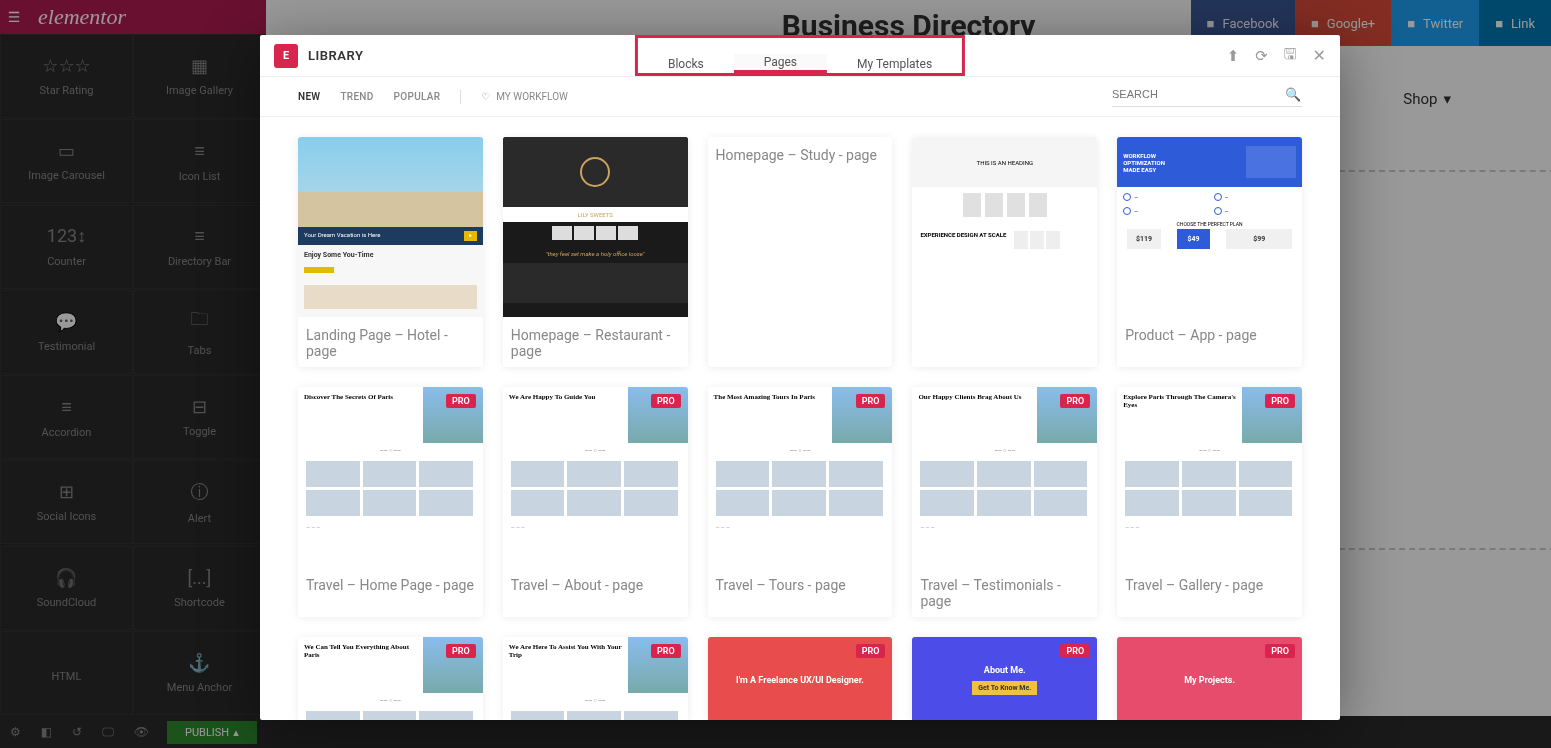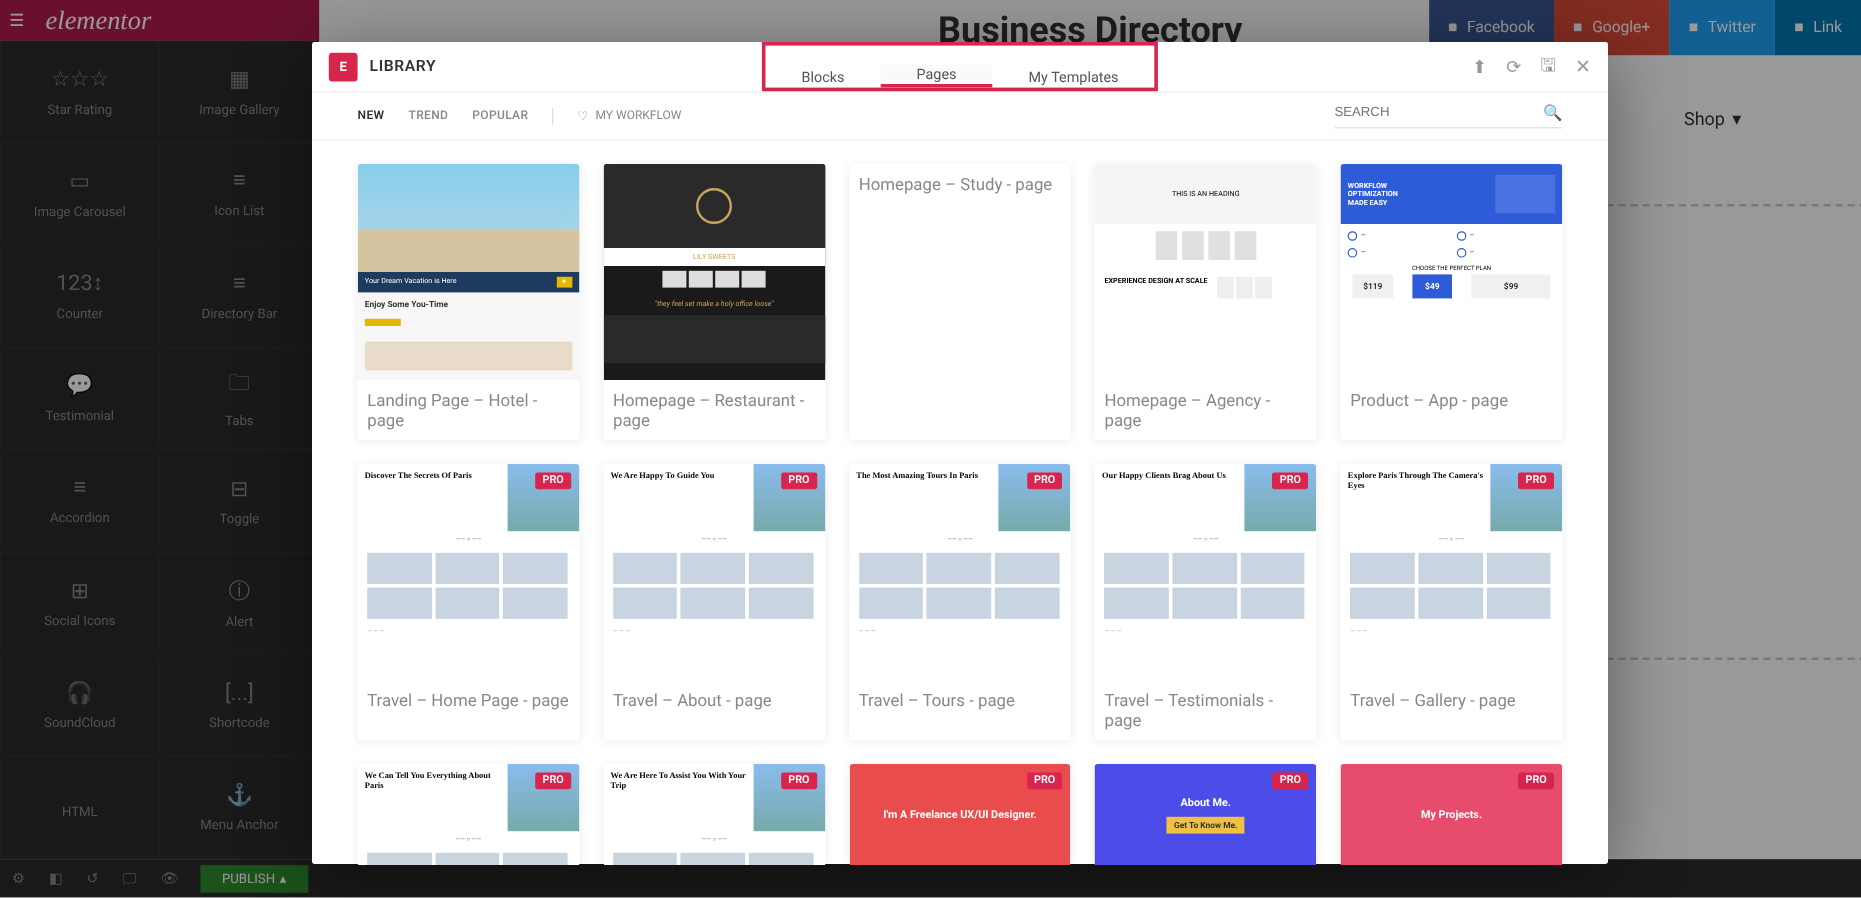--- a/index.html
+++ b/index.html
@@ -275,21 +275,20 @@
                 <div><b>EXPERIENCE DESIGN AT SCALE</b></div>
                 <div style="flex:1;display:flex;gap:2px;">
                   <div style="width:14px;height:18px;background:#eee;"></div>
                   <div style="width:14px;height:18px;background:#eee;"></div>
                   <div style="width:14px;height:18px;background:#eee;"></div>
                 </div>
               </div>
   </div>
 
   </div>
-          <div class="card-title">Homepage – Agency - page</div>
         </div>
         <div class="card">
           <div class="card-thumb" style="">
     <div style="position:absolute;inset:0;background:#fff;">
     <div style="height:50px;background:#2e5bd8;color:#fff;font-size:6px;padding:6px;display:flex;justify-content:space-between;align-items:center;">
                 <div style="width:50px;"><b>WORKFLOW OPTIMIZATION MADE EASY</b></div>
                 <div style="width:50px;height:32px;background:#4a72e0;"></div>
               </div>
     <div style="display:flex;padding:6px;gap:8px;font-size:5px;">
                 <div style="flex:1;display:flex;gap:3px;align-items:center;">

